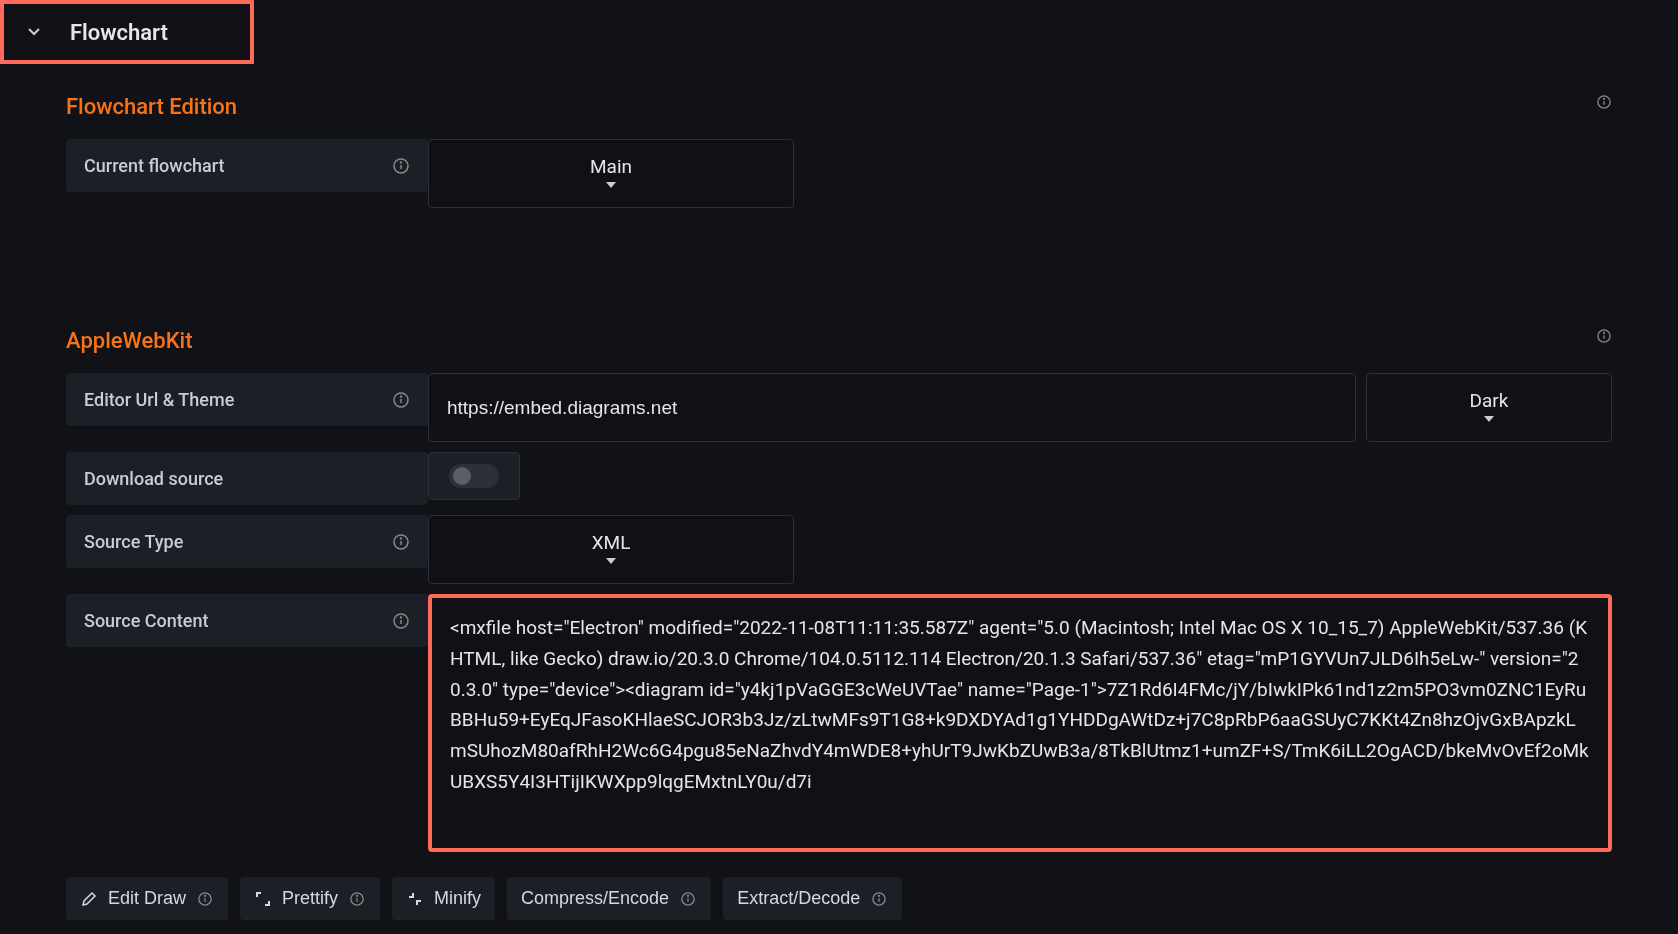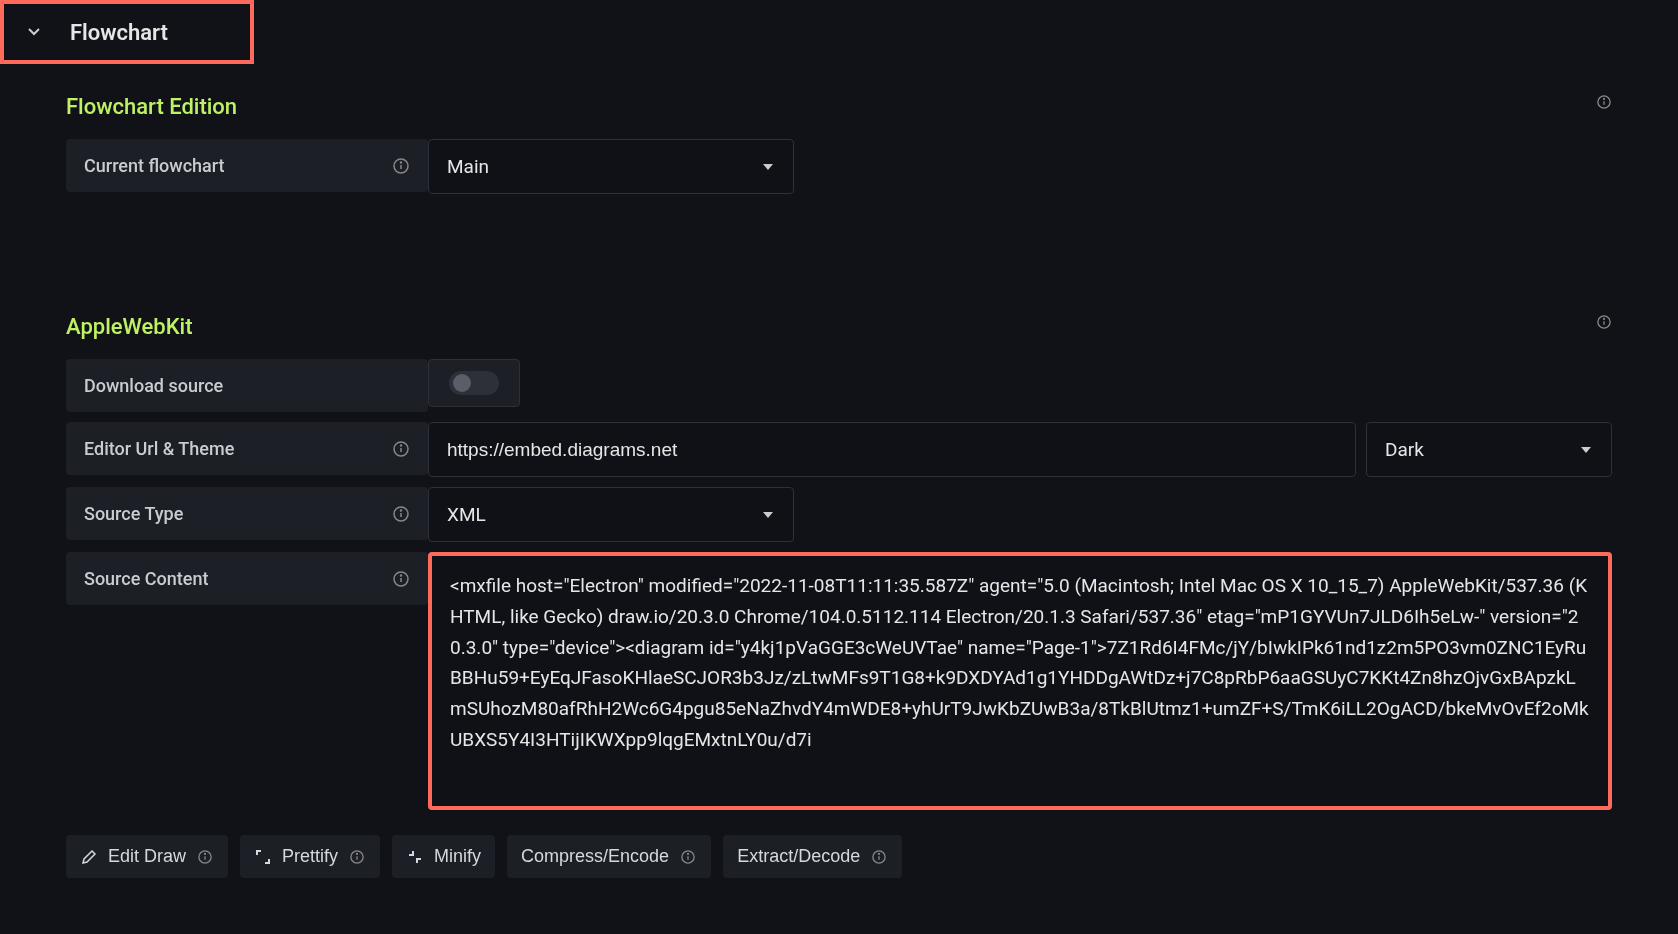--- a/index.html
+++ b/index.html
@@ -43,21 +43,21 @@
       color: #e6e6e6;
     }
 
     .content {
       padding: 0 66px;
     }
 
     .group-heading {
       font-size: 22px;
       font-weight: 500;
-      color: #bef264;
+      color: #f97316;
       margin-top: 30px;
       margin-bottom: 20px;
     }
 
     .group-heading.first {
       margin-top: 30px;
     }
 
     .group-heading-row {
       display: flex;
@@ -110,20 +110,21 @@
       border: 1px solid #2d3039;
       border-radius: 4px;
       padding: 15px 18px;
       display: flex;
       justify-content: space-between;
       align-items: center;
       color: #e6e6e6;
       font-size: 19px;
       cursor: pointer;
       width: 366px;
+      flex-direction: column;
     }
 
     .dropdown.theme {
       width: 246px;
     }
 
     .dropdown-arrow {
       color: #888;
       width: 14px;
       height: 14px;
@@ -299,31 +300,20 @@
       <svg viewBox="0 0 16 16" width="14" height="14" fill="none" stroke="#888" stroke-width="1.5">
           <circle cx="8" cy="8" r="7"></circle>
           <line x1="8" y1="7" x2="8" y2="11"></line>
           <circle cx="8" cy="4.5" r="0.5" fill="#888"></circle>
         </svg>
     </span>
   </div>
 
   <div class="field-row">
     <div class="field-label-box">
-      <span>Download source</span>
-    </div>
-    <div class="toggle-container">
-      <div class="toggle">
-        <div class="toggle-knob"></div>
-      </div>
-    </div>
-  </div>
-
-  <div class="field-row">
-    <div class="field-label-box">
       <span>Editor Url &amp; Theme</span>
       <span class="info-icon">
         <svg viewBox="0 0 16 16" width="16" height="16" fill="none" stroke="#888" stroke-width="1.5">
             <circle cx="8" cy="8" r="7"></circle>
             <line x1="8" y1="7" x2="8" y2="11"></line>
             <circle cx="8" cy="4.5" r="0.5" fill="#888"></circle>
           </svg>
       </span>
     </div>
     <div class="editor-row" style="flex:1;">
@@ -334,20 +324,31 @@
           <svg viewBox="0 0 12 12" width="12" height="12" fill="#cccccc">
               <polygon points="1,3 11,3 6,9"></polygon>
             </svg>
         </span>
       </div>
     </div>
   </div>
 
   <div class="field-row">
     <div class="field-label-box">
+      <span>Download source</span>
+    </div>
+    <div class="toggle-container">
+      <div class="toggle">
+        <div class="toggle-knob"></div>
+      </div>
+    </div>
+  </div>
+
+  <div class="field-row">
+    <div class="field-label-box">
       <span>Source Type</span>
       <span class="info-icon">
         <svg viewBox="0 0 16 16" width="16" height="16" fill="none" stroke="#888" stroke-width="1.5">
             <circle cx="8" cy="8" r="7"></circle>
             <line x1="8" y1="7" x2="8" y2="11"></line>
             <circle cx="8" cy="4.5" r="0.5" fill="#888"></circle>
           </svg>
       </span>
     </div>
     <div class="dropdown">

